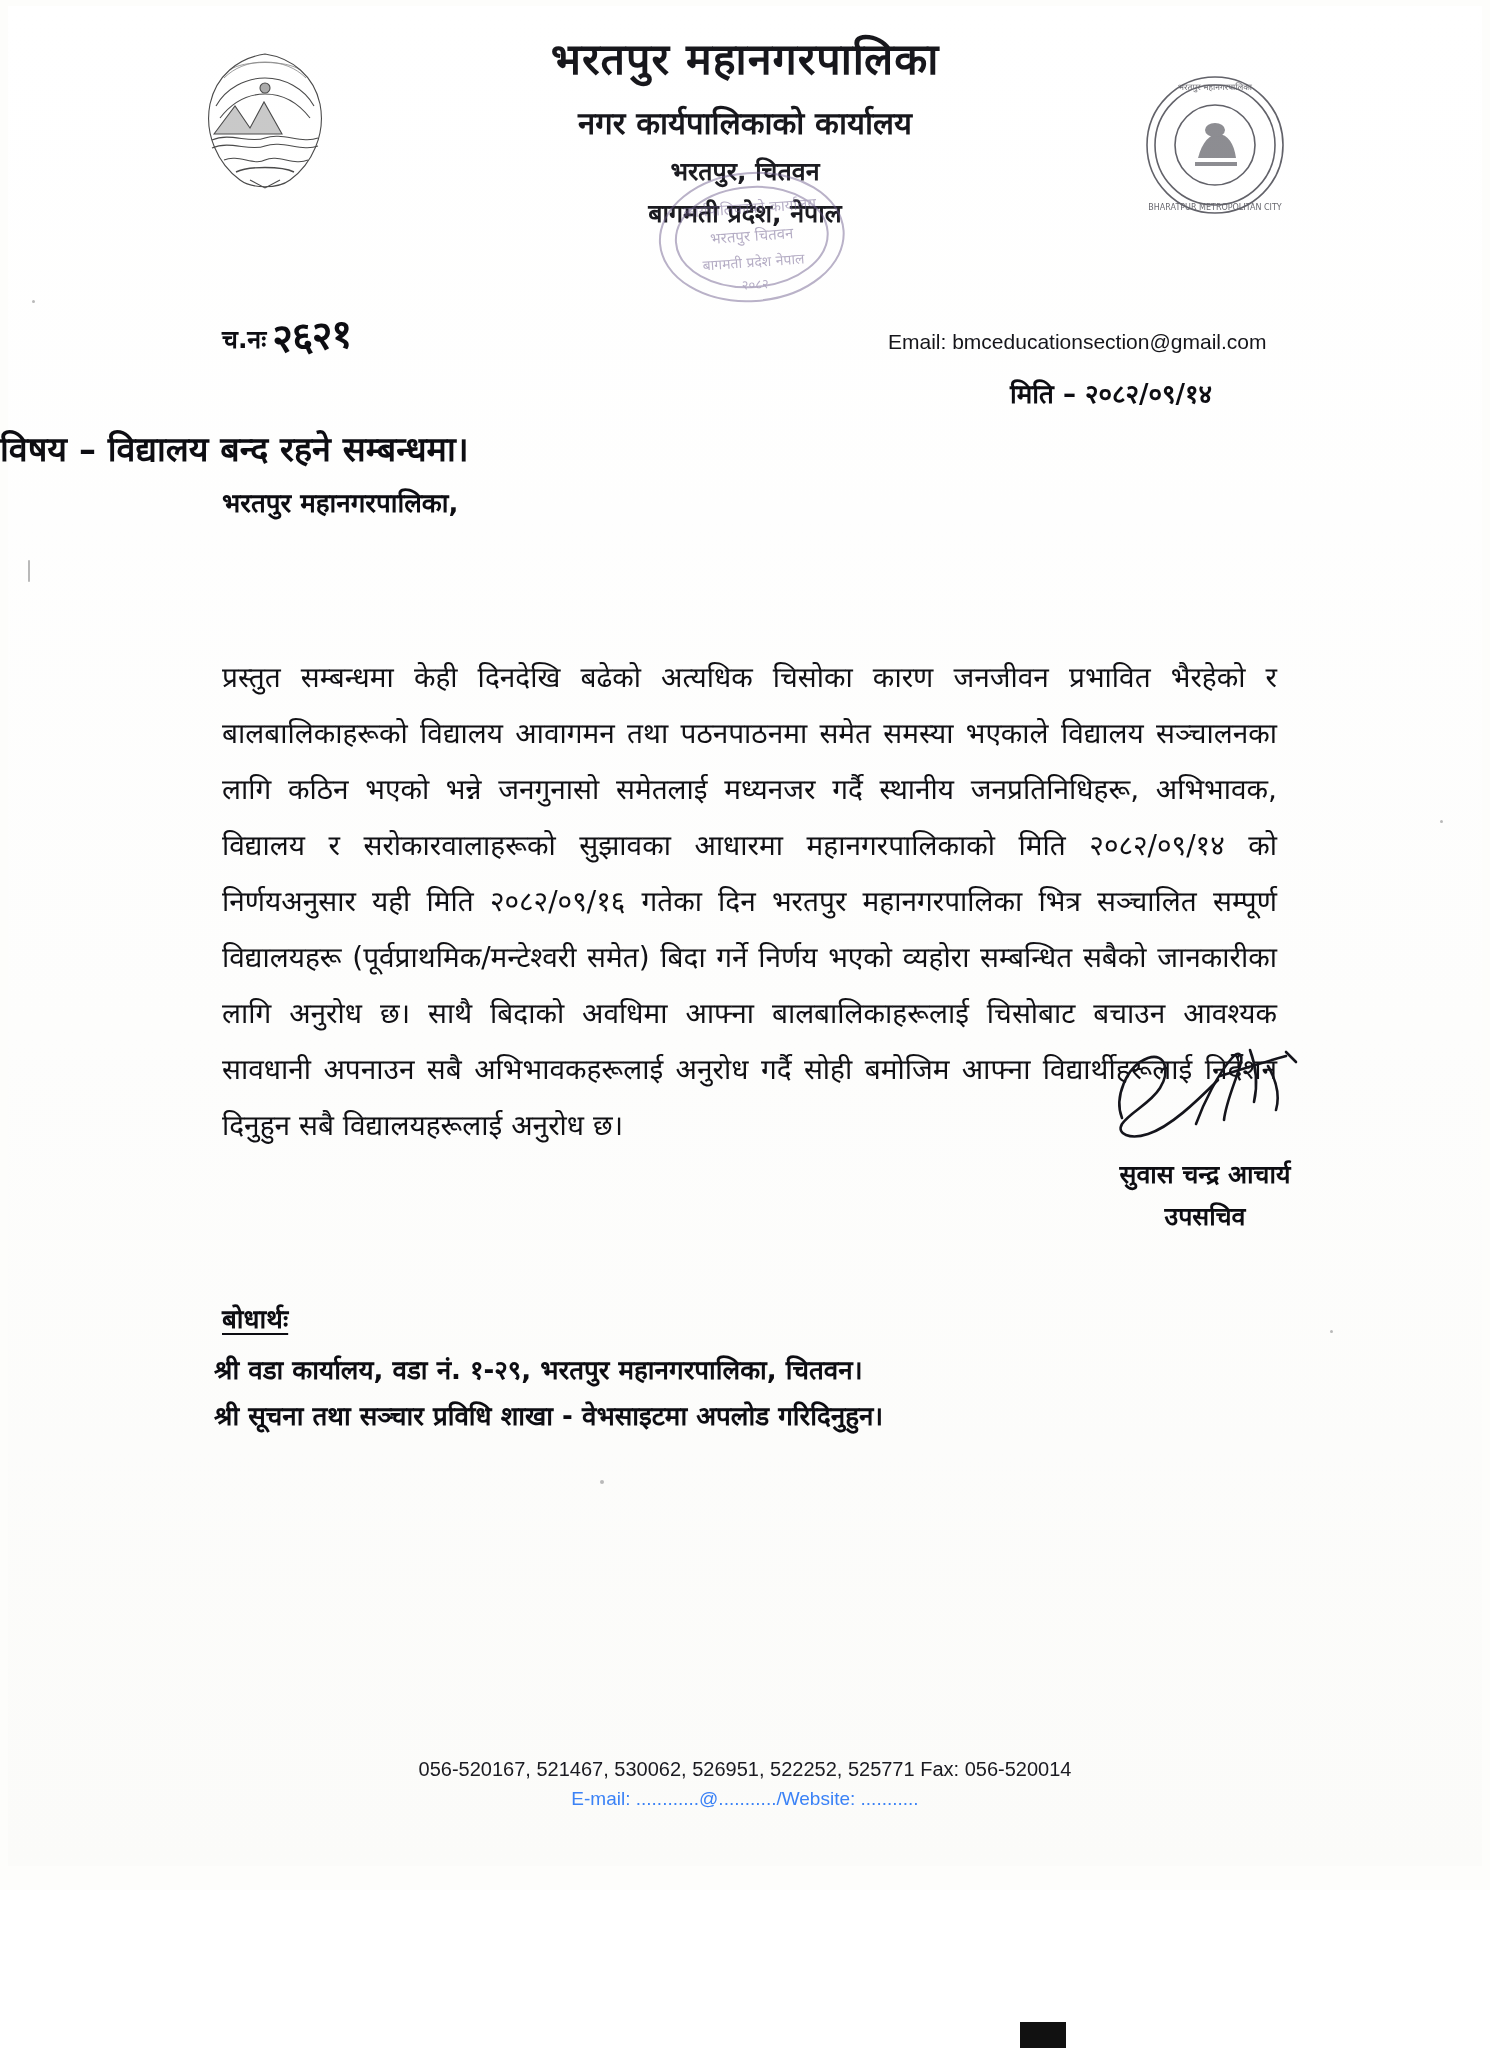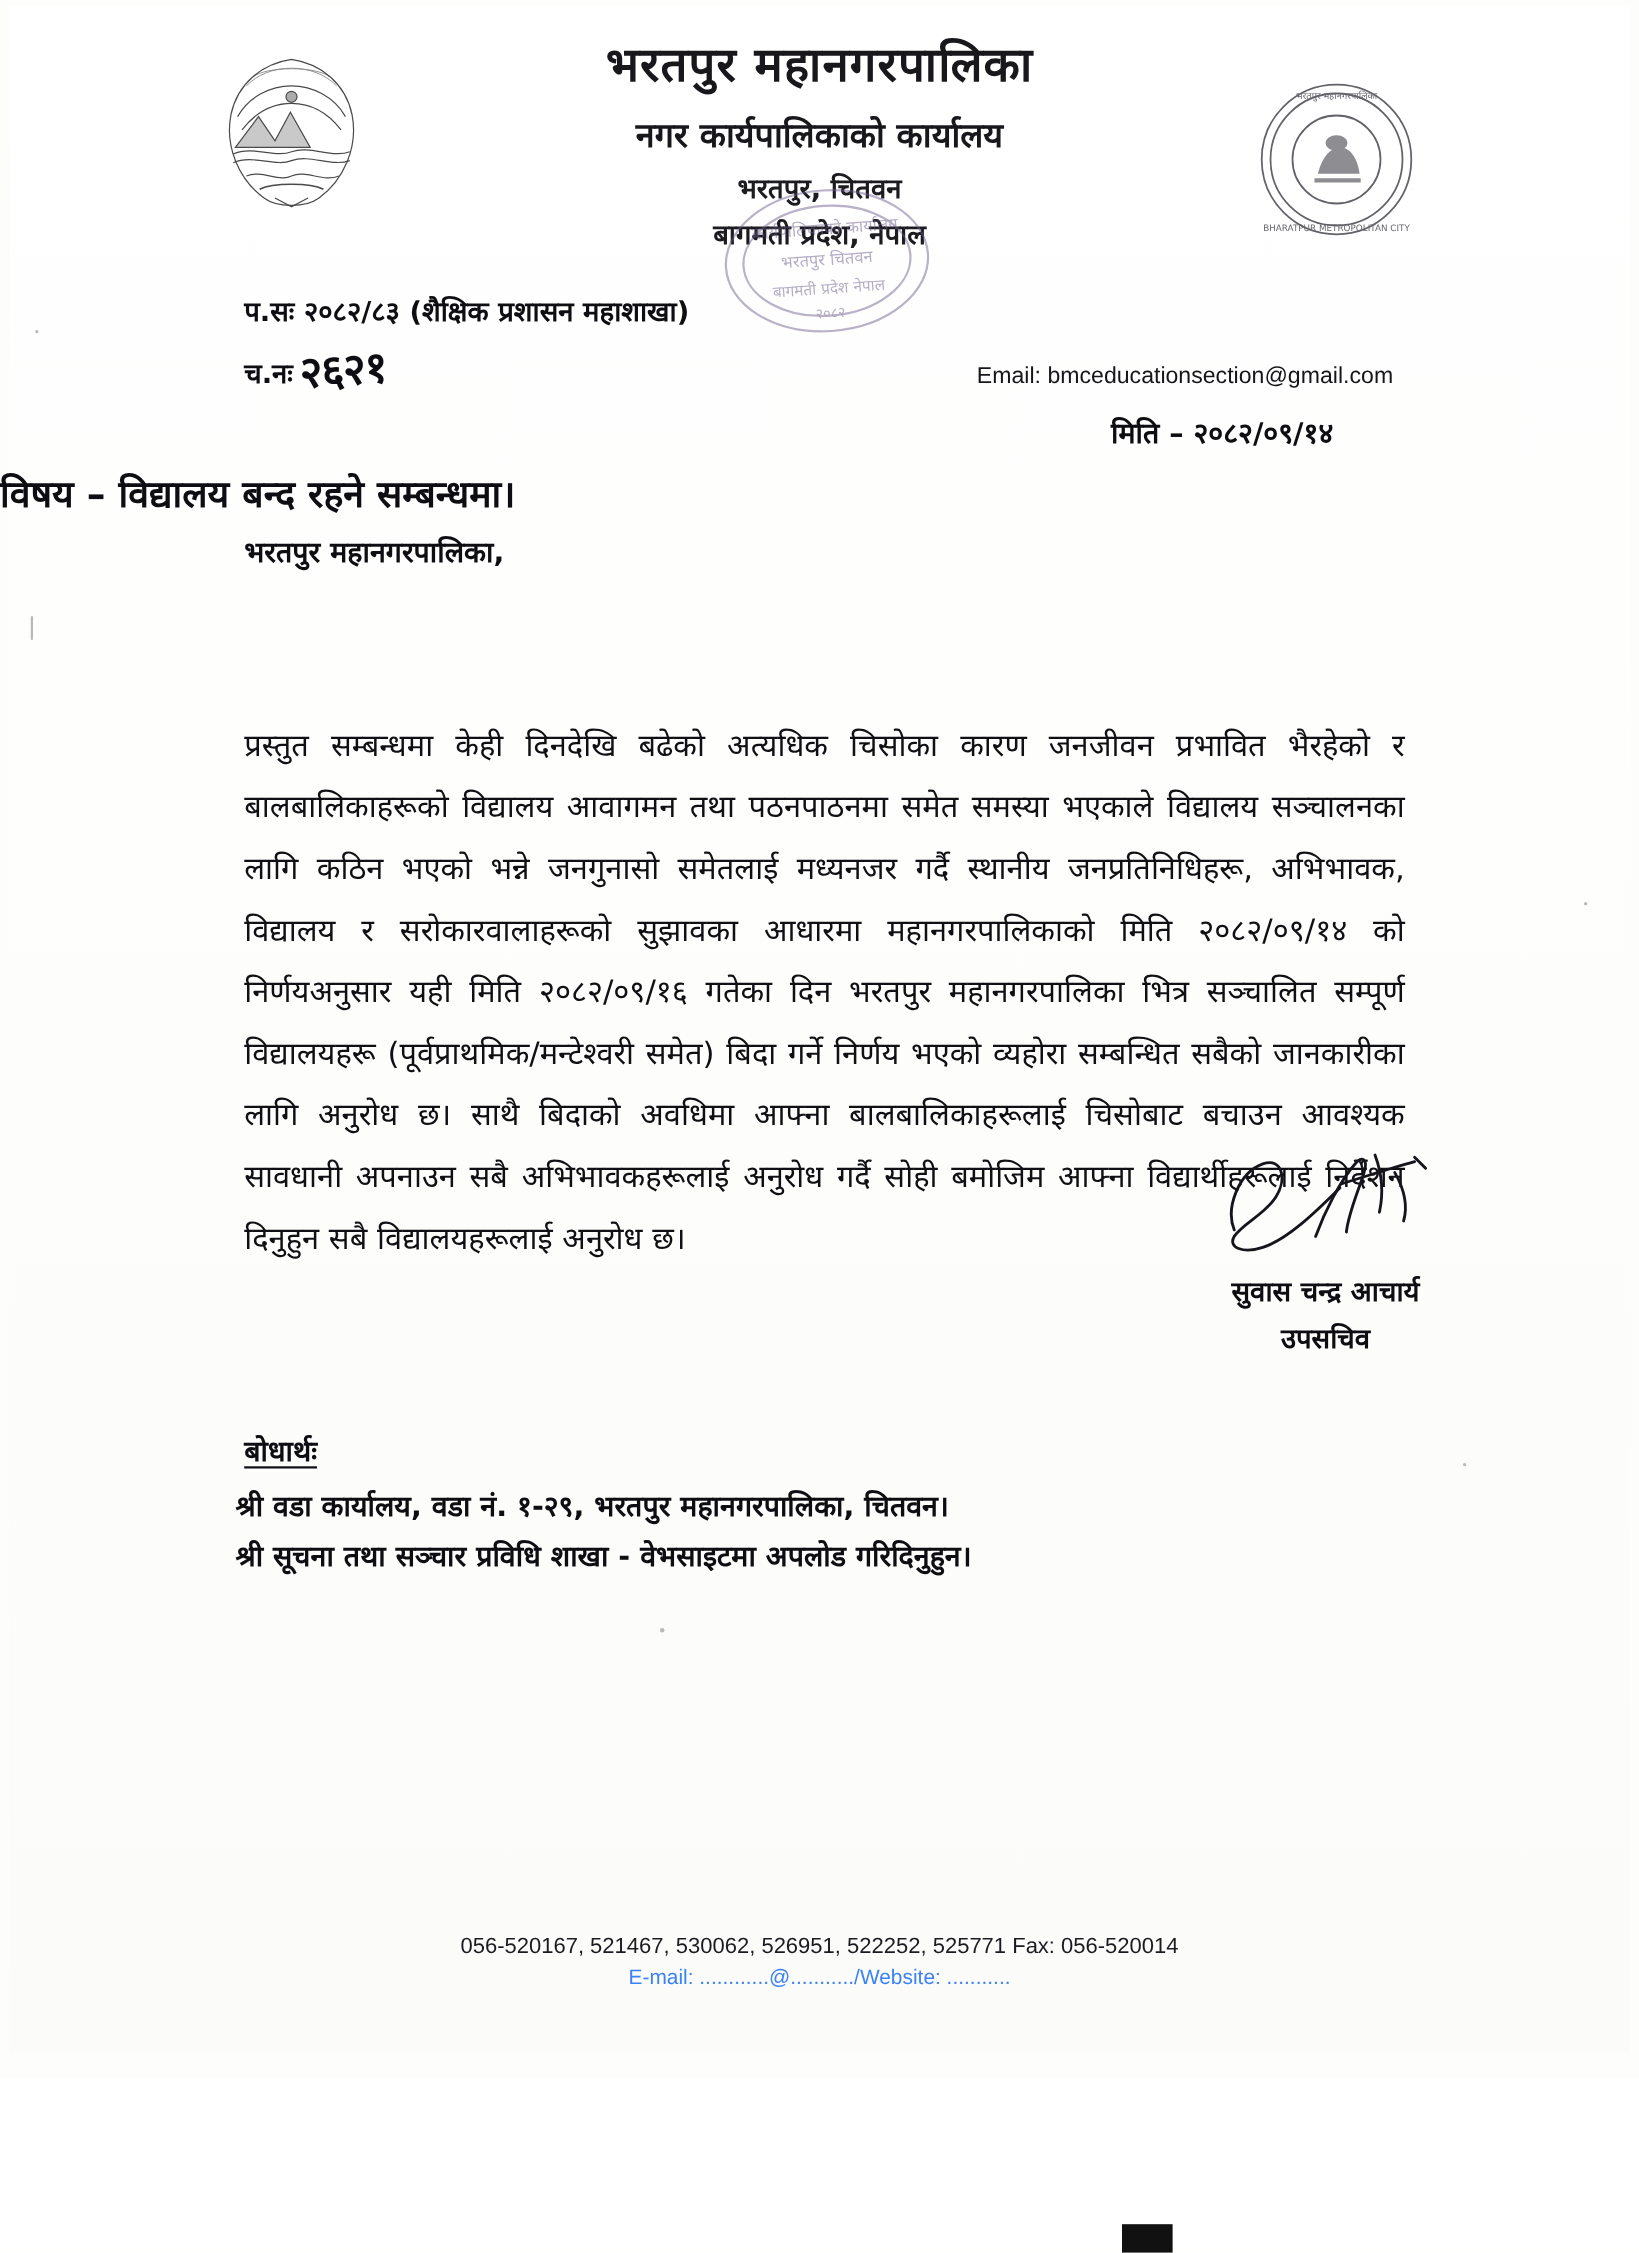--- a/index.html
+++ b/index.html
@@ -302,23 +302,20 @@
       </g>
       <g fill="#6a5a8a" opacity=".9" font-family="DejaVu Sans" text-anchor="middle">
         <text x="102" y="48" font-size="15">कार्यपालिकाको कार्यालय</text>
         <text x="102" y="76" font-size="15">भरतपुर चितवन</text>
         <text x="102" y="102" font-size="14">बागमती प्रदेश नेपाल</text>
         <text x="102" y="124" font-size="13">२०८२</text>
       </g>
     </svg>
   </div>
 
-  <div class="ref-block">
-    <div class="ref-line">प.सः २०८२/८३ (शैक्षिक प्रशासन महाशाखा)</div>
-  </div>
   <div class="chalani">
     <span>च.नः</span><span class="chalani-num">२६२१</span>
   </div>
 
   <div class="email-line">Email: bmceducationsection@gmail.com</div>
   <div class="date-line">मिति – २०८२/०९/१४</div>
 
   <div class="subject">विषय – विद्यालय बन्द रहने सम्बन्धमा।</div>
 
   <div class="addressee">

